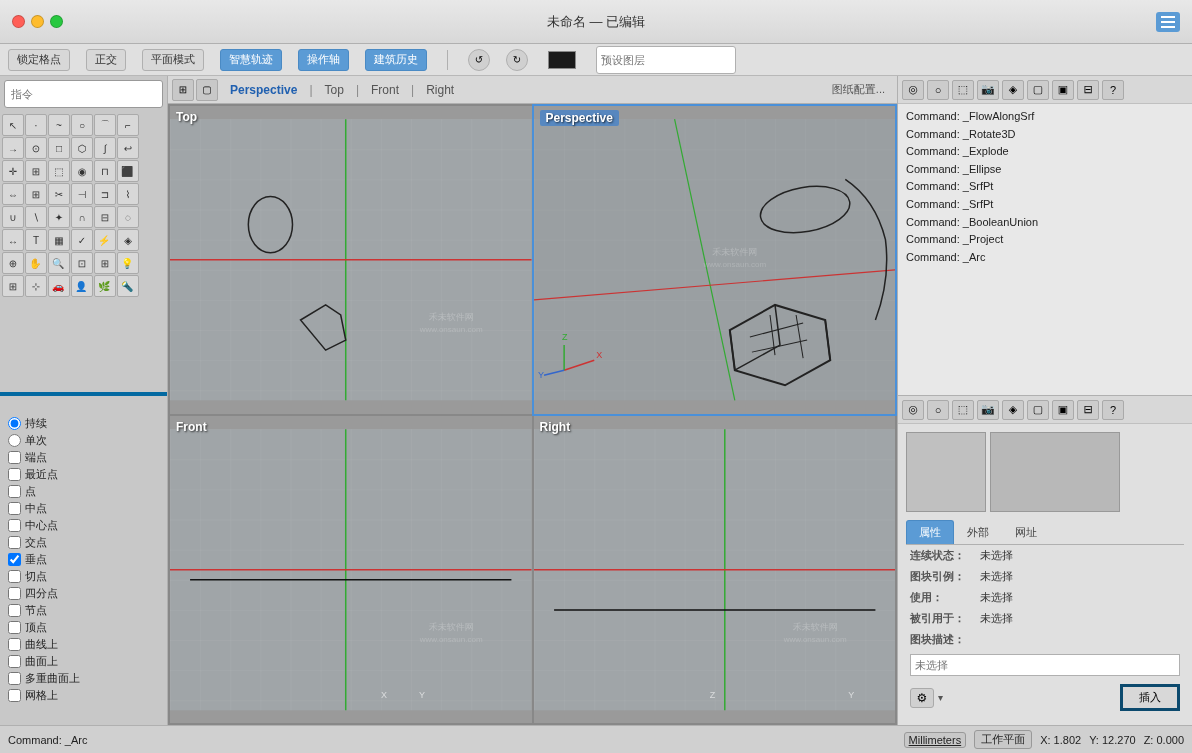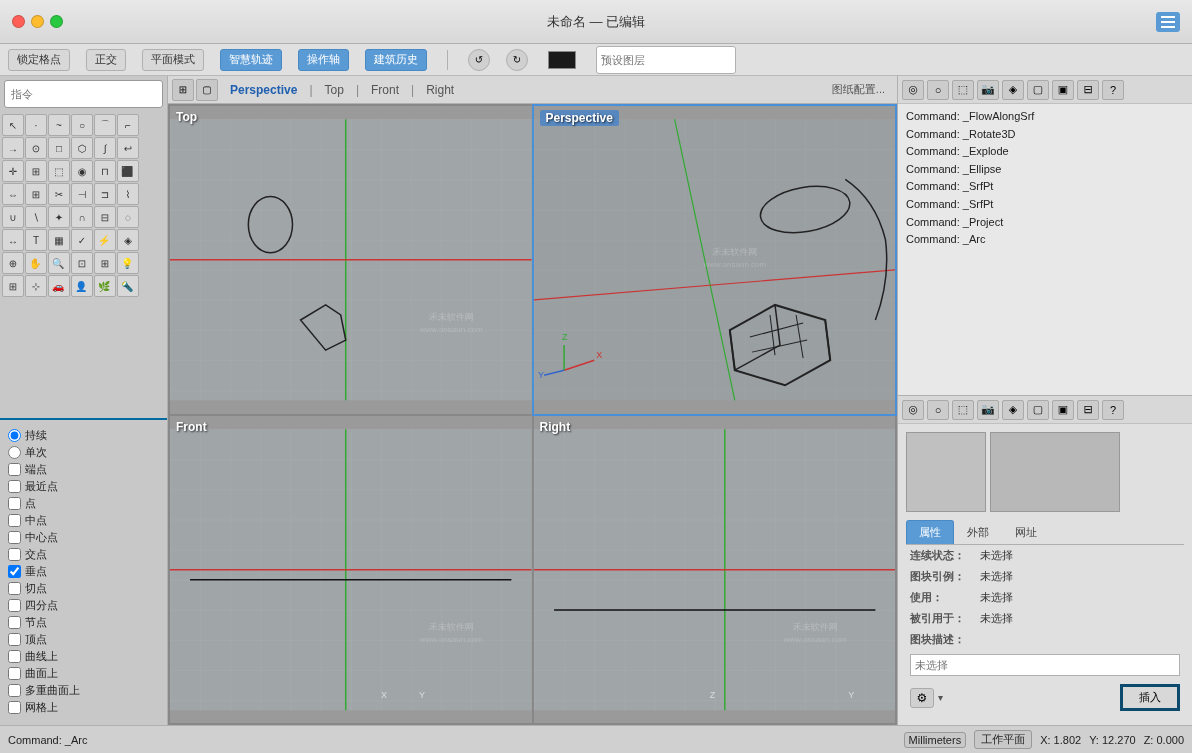--- a/index.html
+++ b/index.html
@@ -159,22 +159,22 @@
       align-items: center;
       justify-content: center;
       cursor: pointer;
       font-size: 10px;
       color: #333;
     }
 
     
     #snap-panel {
       background: #c8c8c8;
-      border-top: 2px solid #0369a1;
-      padding: 8px 8px;
+      border-top: 4px solid #0369a1;
+      padding: 20px 8px;
     }
     .snap-item {
       display: flex;
       align-items: center;
       gap: 4px;
       margin-bottom: 2px;
       font-size: 11px;
       color: #222;
     }
     .snap-item input[type=radio], .snap-item input[type=checkbox] {
@@ -426,20 +426,21 @@
       flex: 1;
       font-size: 11px;
     }
     .unit-selector {
       background: #c8c8c8;
       border: 1px solid #999;
       border-radius: 3px;
       padding: 1px 4px;
       font-size: 11px;
       cursor: pointer;
+      text-decoration: underline;
     }
     .workplane-btn {
       background: #c8c8c8;
       border: 1px solid #999;
       border-radius: 3px;
       padding: 1px 6px;
       font-size: 11px;
       cursor: pointer;
     }
 
@@ -783,20 +784,21 @@
         <div class="rp-icon-btn">⊟</div>
         <div class="rp-icon-btn">?</div>
       </div>
       <div id="command-history">
         <div>Command: _FlowAlongSrf</div>
         <div>Command: _Rotate3D</div>
         <div>Command: _Explode</div>
         <div>Command: _Ellipse</div>
         <div>Command: _SrfPt</div>
         <div>Command: _SrfPt</div>
+        <div>Command: _BooleanUnion</div>
         <div>Command: _Project</div>
         <div>Command: _Arc</div>
       </div>
     </div>
 
     <div id="right-panel-bottom">
       <div id="properties-toolbar">
         <div class="rp-icon-btn">◎</div>
         <div class="rp-icon-btn">○</div>
         <div class="rp-icon-btn">⬚</div>

